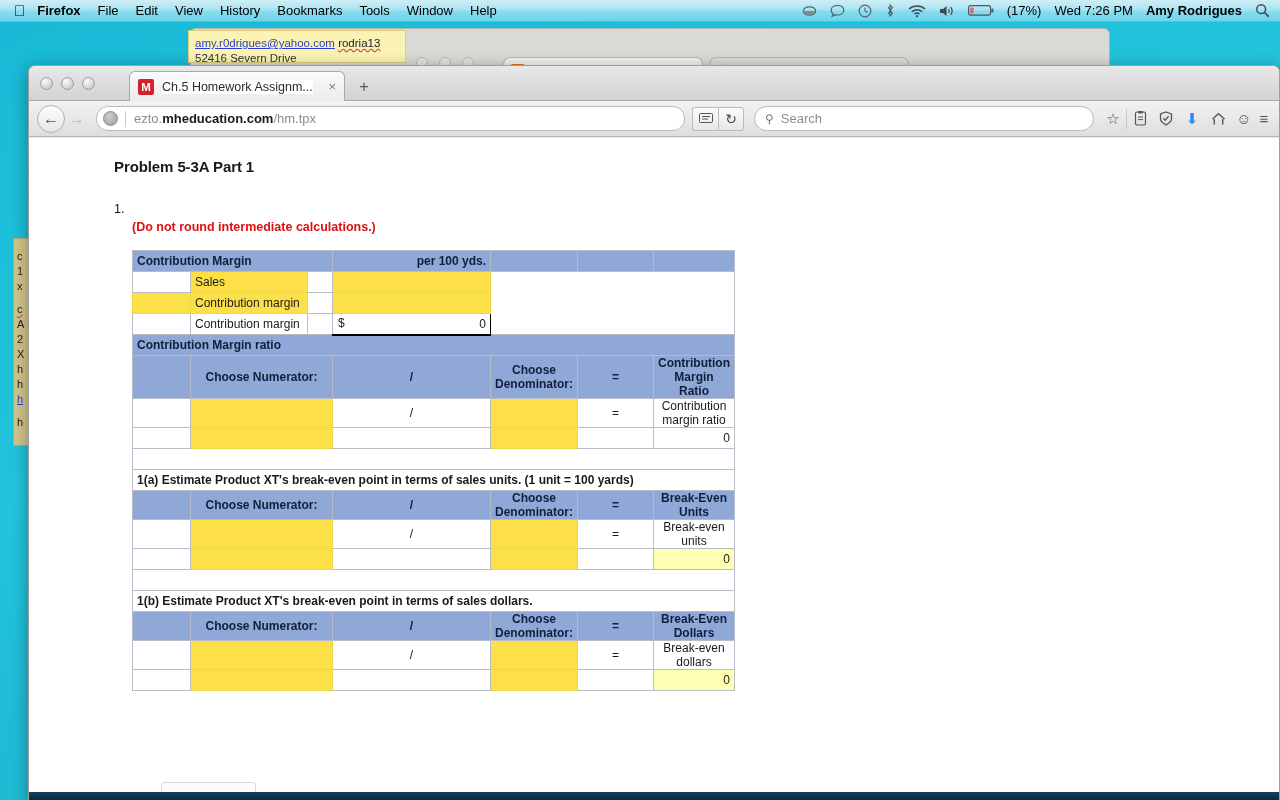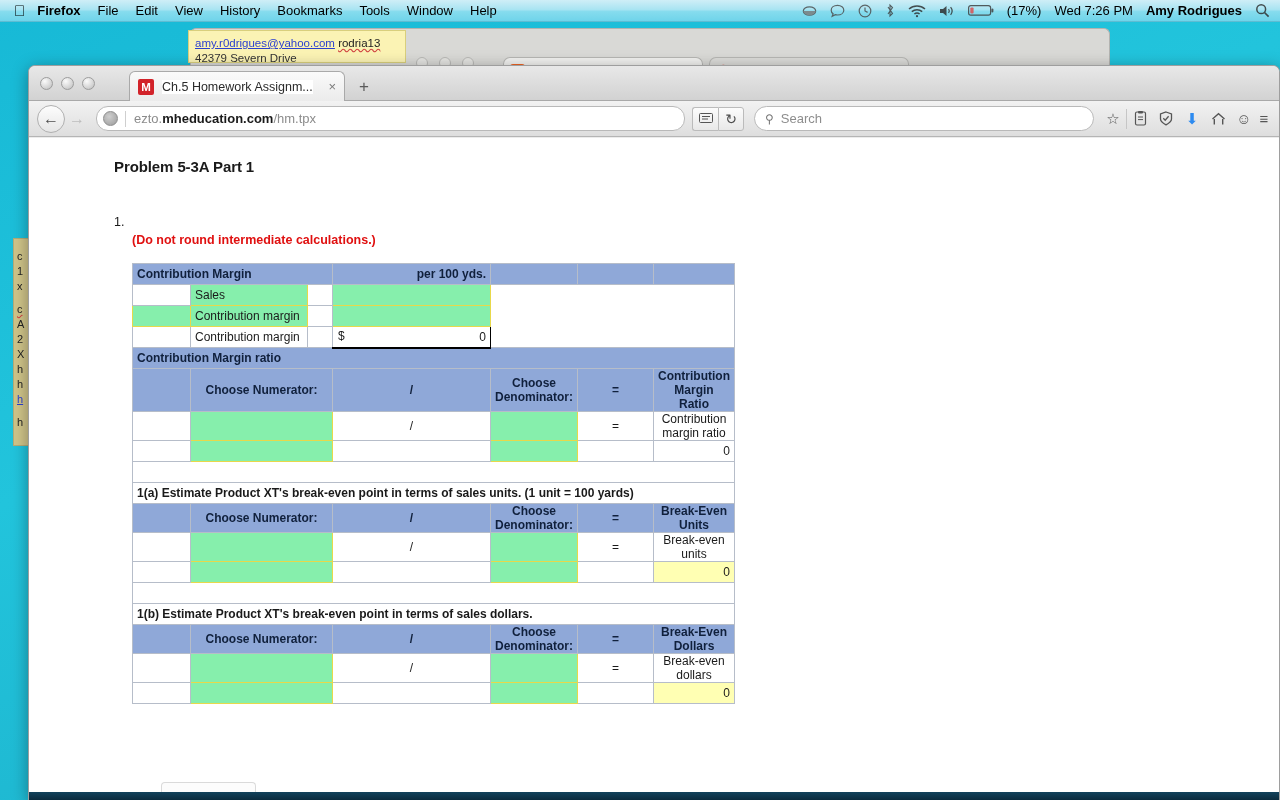--- a/index.html
+++ b/index.html
@@ -162,21 +162,21 @@
             color:#555; font-size:15px; flex:0 0 auto; }
   .tbsep { width:1px; height:20px; background:#c6c6c6; }
 
   
   #page {
     position:absolute; left:0; top:72px; right:0; bottom:0;
     background:#fff; overflow:hidden;
   }
   #page-inner { padding: 20px 0 0 85px; }
   h1.problem {
-    font-size:15px; font-weight:bold; color:#1a1a1a; margin:0 0 40px 0;
+    font-size:15px; font-weight:bold; color:#1a1a1a; margin:0 0 27px 0;
     letter-spacing:-.1px;
   }
   .qrow { display:flex; margin:0 0 14px 0; }
   .qnum { width:18px; font-size:12.5px; color:#1a1a1a; flex:0 0 auto; }
   .qtext { font-size:12.5px; color:#1a1a1a; line-height:17px; }
   .qred { color:#e01010; font-weight:bold; }
 
   
   table.sheet {
     border-collapse:collapse;
@@ -184,21 +184,21 @@
     font-size:12px;
     color:#1a1a1a;
     margin-left:18px;
   }
   table.sheet td { border:1px solid #b6bdc9; height:21px; padding:0 4px; vertical-align:middle; }
   .hdr { background:#8fa8d8; font-weight:bold; color:#10203c; }
   .hdr.c { text-align:center; }
   .hdr.r { text-align:right; }
   .blank { background:#fff; border:1px solid #b6bdc9; }
   .nob { border:none !important; background:#fff; }
-  .inp { background:#86efac; border:1.5px solid #e8d84a !important; }
+  .inp { background:#fde047; border:1.5px solid #e8d84a !important; }
   .lbl { background:#fff; }
   .ctr { text-align:center; }
   .right { text-align:right; }
   .res { background:#fff; text-align:right; }
   .res-yellow { background:#ffffb3; text-align:right; }
   .dollarcell {
     background:#fff; border-top:1px solid #000 !important; border-bottom:2px solid #000 !important;
     border-left:1px solid #000 !important; border-right:1px solid #000 !important;
     position:relative;
   }
@@ -252,21 +252,21 @@
     <span class="chr-close">✖</span>
   </div>
   <div id="bgplus" style="left:738px;">+</div>
 </div>
 
 <div id="notewin">
   <div>
     <a href="#">amy.r0drigues@yahoo.com</a>
     <span class="sp">rodria13</span>
   </div>
-  <div class="l2">42379 Severn Drive</div>
+  <div class="l2">52416 Severn Drive</div>
 </div>
 
 <div id="leftwin">
   <div>c</div>
   <div>1</div>
   <div>x</div>
   <div class="gap"></div>
   <div class="sp">c</div>
   <div>A</div>
   <div>2</div>

